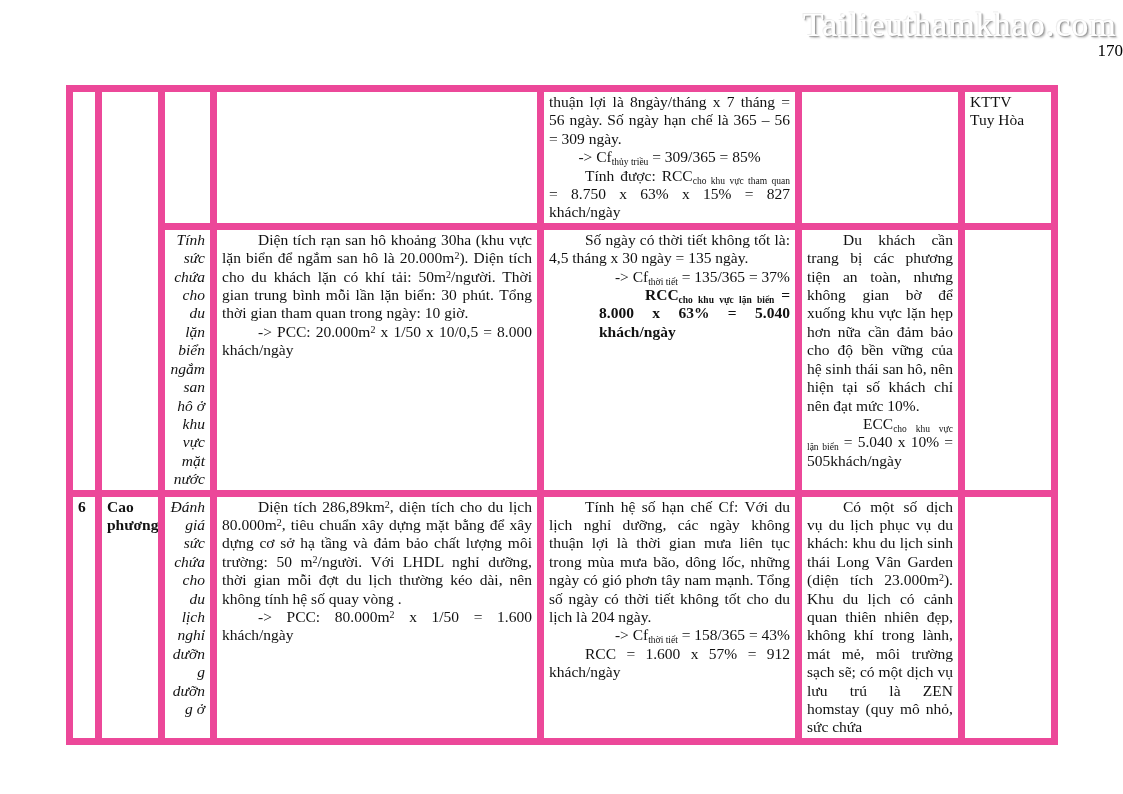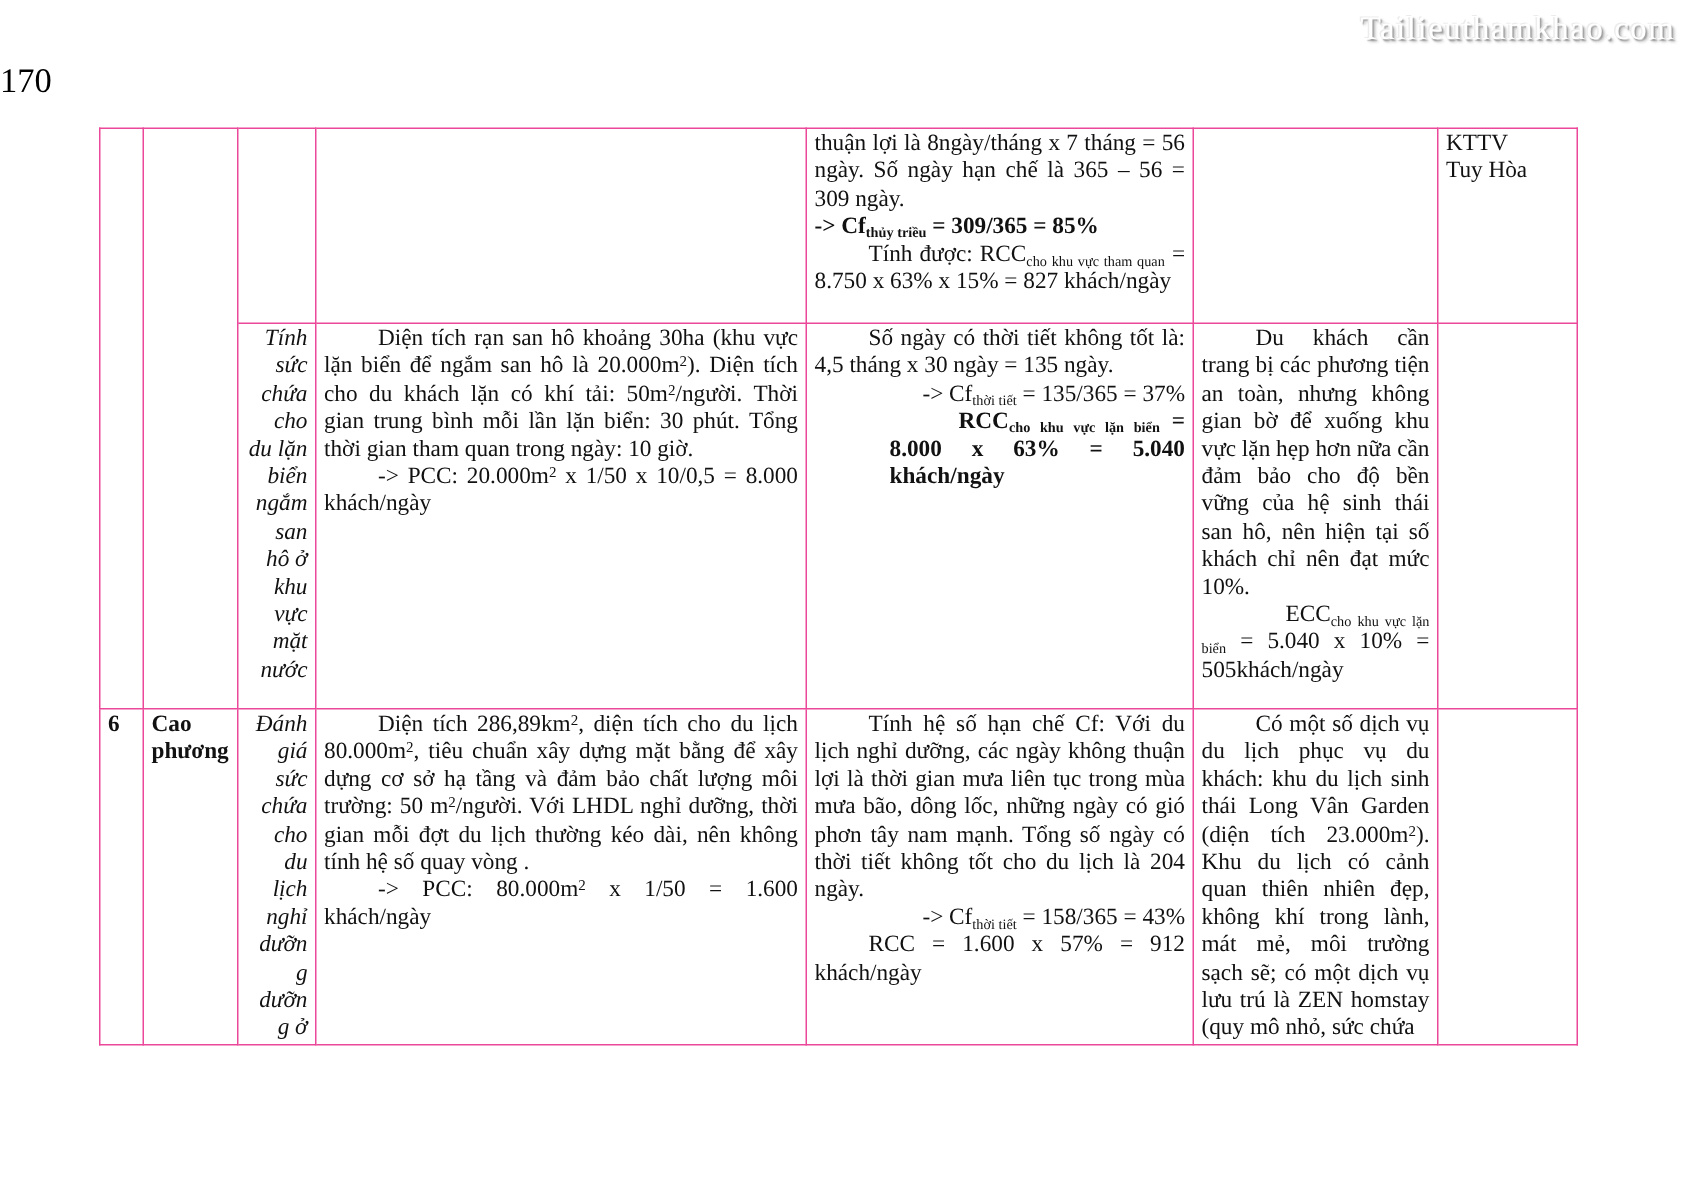--- a/index.html
+++ b/index.html
@@ -2,47 +2,47 @@
 <html><head>
 <meta charset="utf-8">
 <style>
   html,body{margin:0;padding:0;}
   body{
     width:1123px;height:794px;background:#ffffff;position:relative;overflow:hidden;
     font-family:"Liberation Serif", serif;color:#111;
   }
   .watermark{
     position:absolute;top:6px;right:6px;
-    font-size:22px;letter-spacing:1px;color:#ffffff;
+    font-size:34px;letter-spacing:1px;color:#ffffff;
     text-shadow:-1px -1px 0 #ececec, 1px 1px 1px #9a9a9a, 2px 2px 2px #c4c4c4;
   }
   .pageno{
     position:absolute;top:41px;left:0;width:100%;
-    text-align:left;font-size:23px;color:#000;
+    text-align:right;font-size:17px;color:#000;
   }
   table.tbl{
     position:absolute;left:66px;top:85px;width:985px;height:610px;
     border-collapse:collapse;table-layout:fixed;
   }
   table.tbl td{
-    border:1px solid #ec4899;
+    border:7px solid #ec4899;
     vertical-align:top;
     padding:1px 5px;
     font-size:15.5px;line-height:18.4px;
     overflow:hidden;
   }
   td.task{font-style:italic;white-space:pre-line;text-align:right;}
   td.pre{white-space:pre-line;}
   td.vbottom{vertical-align:bottom;}
   td.bold{font-weight:bold;}
   .blk{margin:0;}
   .blk.p{text-align:justify;}
   .blk.p-ind{text-align:justify;text-indent:36px;}
   .blk.line-ind{text-align:right;text-indent:36px;}
-  .blk.line-right{text-align:left;font-weight:bold;}
+  .blk.line-right{text-align:center;}
   .blk.p-ind-lg{text-align:justify;text-indent:56px;}
   .blk.p-hang{text-align:justify;margin-left:50px;text-indent:46px;font-weight:bold;}
   sub{font-size:9.5px;line-height:0;position:relative;top:3px;vertical-align:baseline;}
   sup{font-size:10px;line-height:0;position:relative;top:-4px;vertical-align:baseline;}
 </style>
 </head>
 <body>
 
 <div class="watermark">Tailieuthamkhao.com</div>
 <div class="pageno">170</div>

